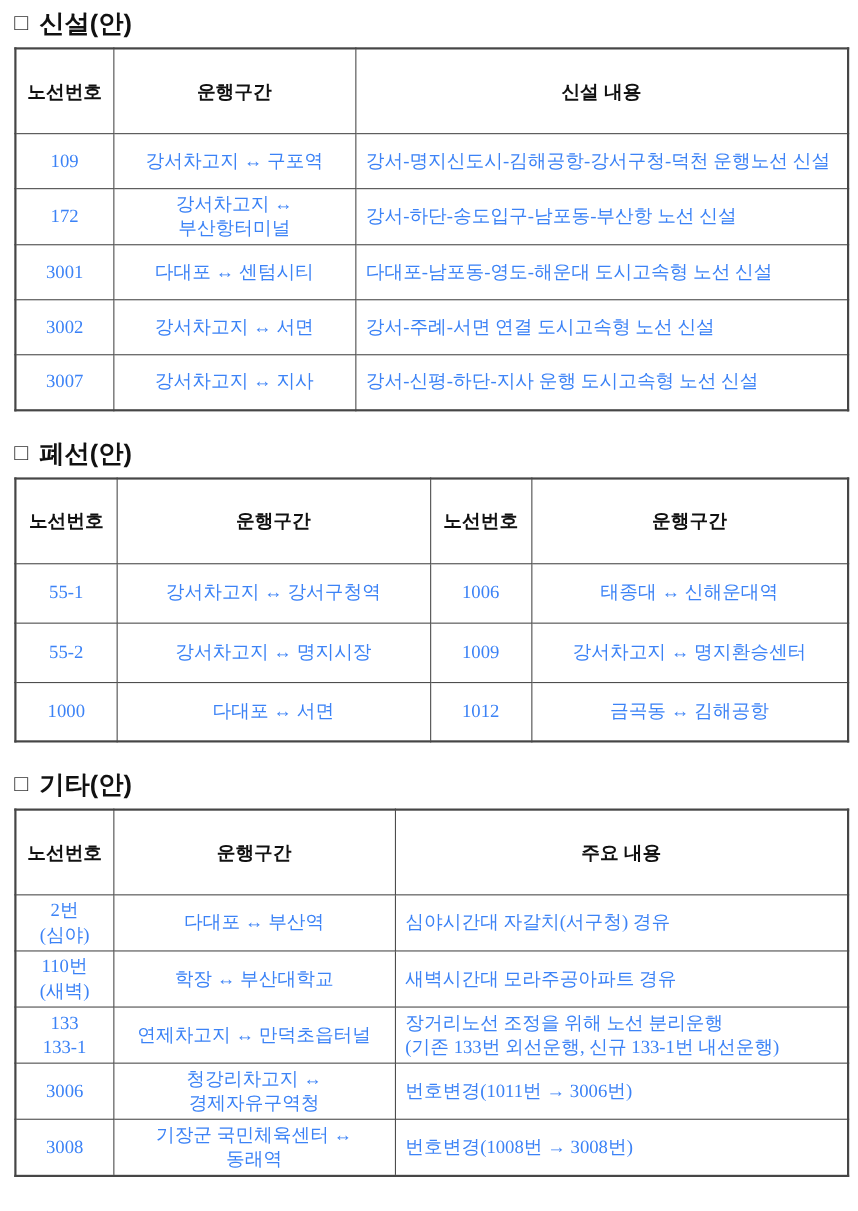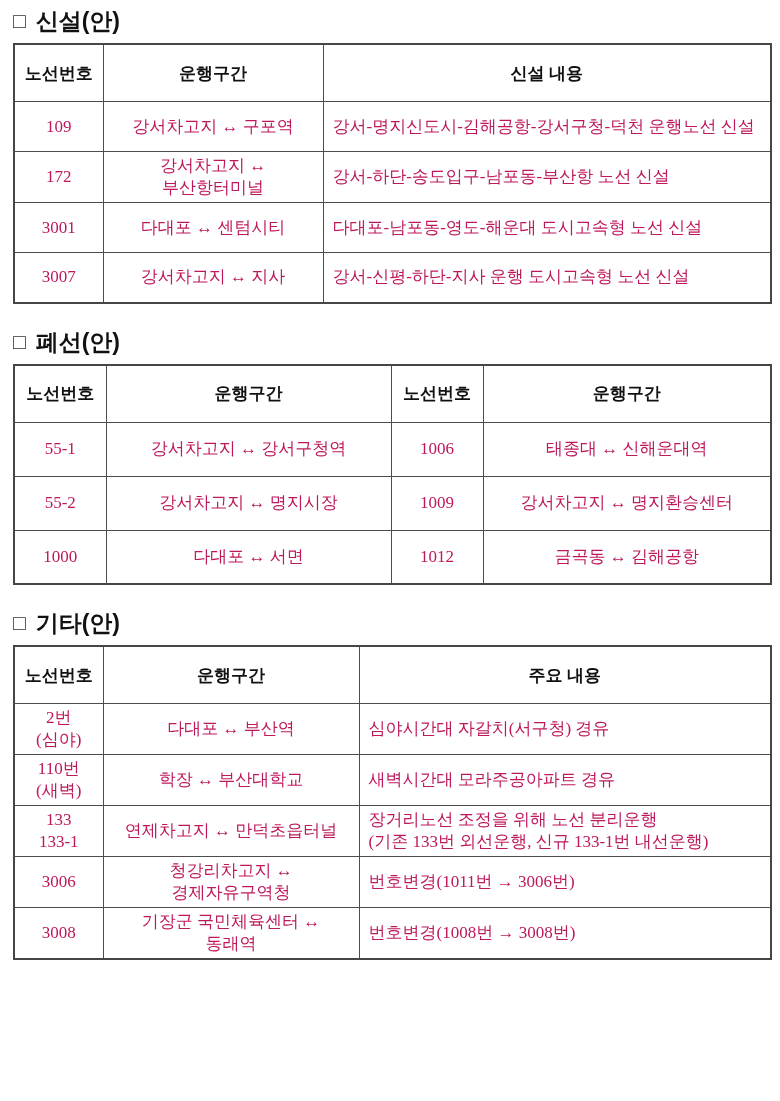--- a/index.html
+++ b/index.html
@@ -37,31 +37,31 @@
     width: 757px;
   }
   table { border: 2px solid #464646; }
   th, td { border: 1px solid #4d4d4d; overflow: hidden; }
   th {
     font-family: "Liberation Sans", "DejaVu Sans", sans-serif;
     font-weight: bold;
     font-size: 17px;
     height: 52px;
     text-align: center;
-    padding: 2px 4px;
+    padding: 12px 4px;
     color: #111111;
     margin-top: 20px;
   }
   td {
     font-family: "Liberation Serif", "DejaVu Serif", serif;
     font-size: 17px;
     line-height: 22px;
     padding: 3px 6px;
     white-space: pre-line;
-    color: #be185d;
+    color: #3b82f6;
   }
   tr.r50 { height: 50px; }
   tr.r54 { height: 54px; margin-top: 24px; }
   .num { text-align: center; }
   .ctr { text-align: center; }
   .lft { text-align: left; padding-left: 9px; padding-right: 8px; }
 </style>
 </head>
 <body>
 
@@ -92,20 +92,25 @@
       <tr class="r50">
         <td class="num">172</td>
         <td class="ctr">강서차고지 ↔
 부산항터미널</td>
         <td class="lft">강서-하단-송도입구-남포동-부산항 노선 신설</td>
       </tr>
       <tr class="r50">
         <td class="num">3001</td>
         <td class="ctr">다대포 ↔ 센텀시티</td>
         <td class="lft">다대포-남포동-영도-해운대 도시고속형 노선 신설</td>
+      </tr>
+      <tr class="r50">
+        <td class="num">3002</td>
+        <td class="ctr">강서차고지 ↔ 서면</td>
+        <td class="lft">강서-주례-서면 연결 도시고속형 노선 신설</td>
       </tr>
       <tr class="r50">
         <td class="num">3007</td>
         <td class="ctr">강서차고지 ↔ 지사</td>
         <td class="lft">강서-신평-하단-지사 운행 도시고속형 노선 신설</td>
       </tr>
     </tbody>
   </table>
 </section>
 

